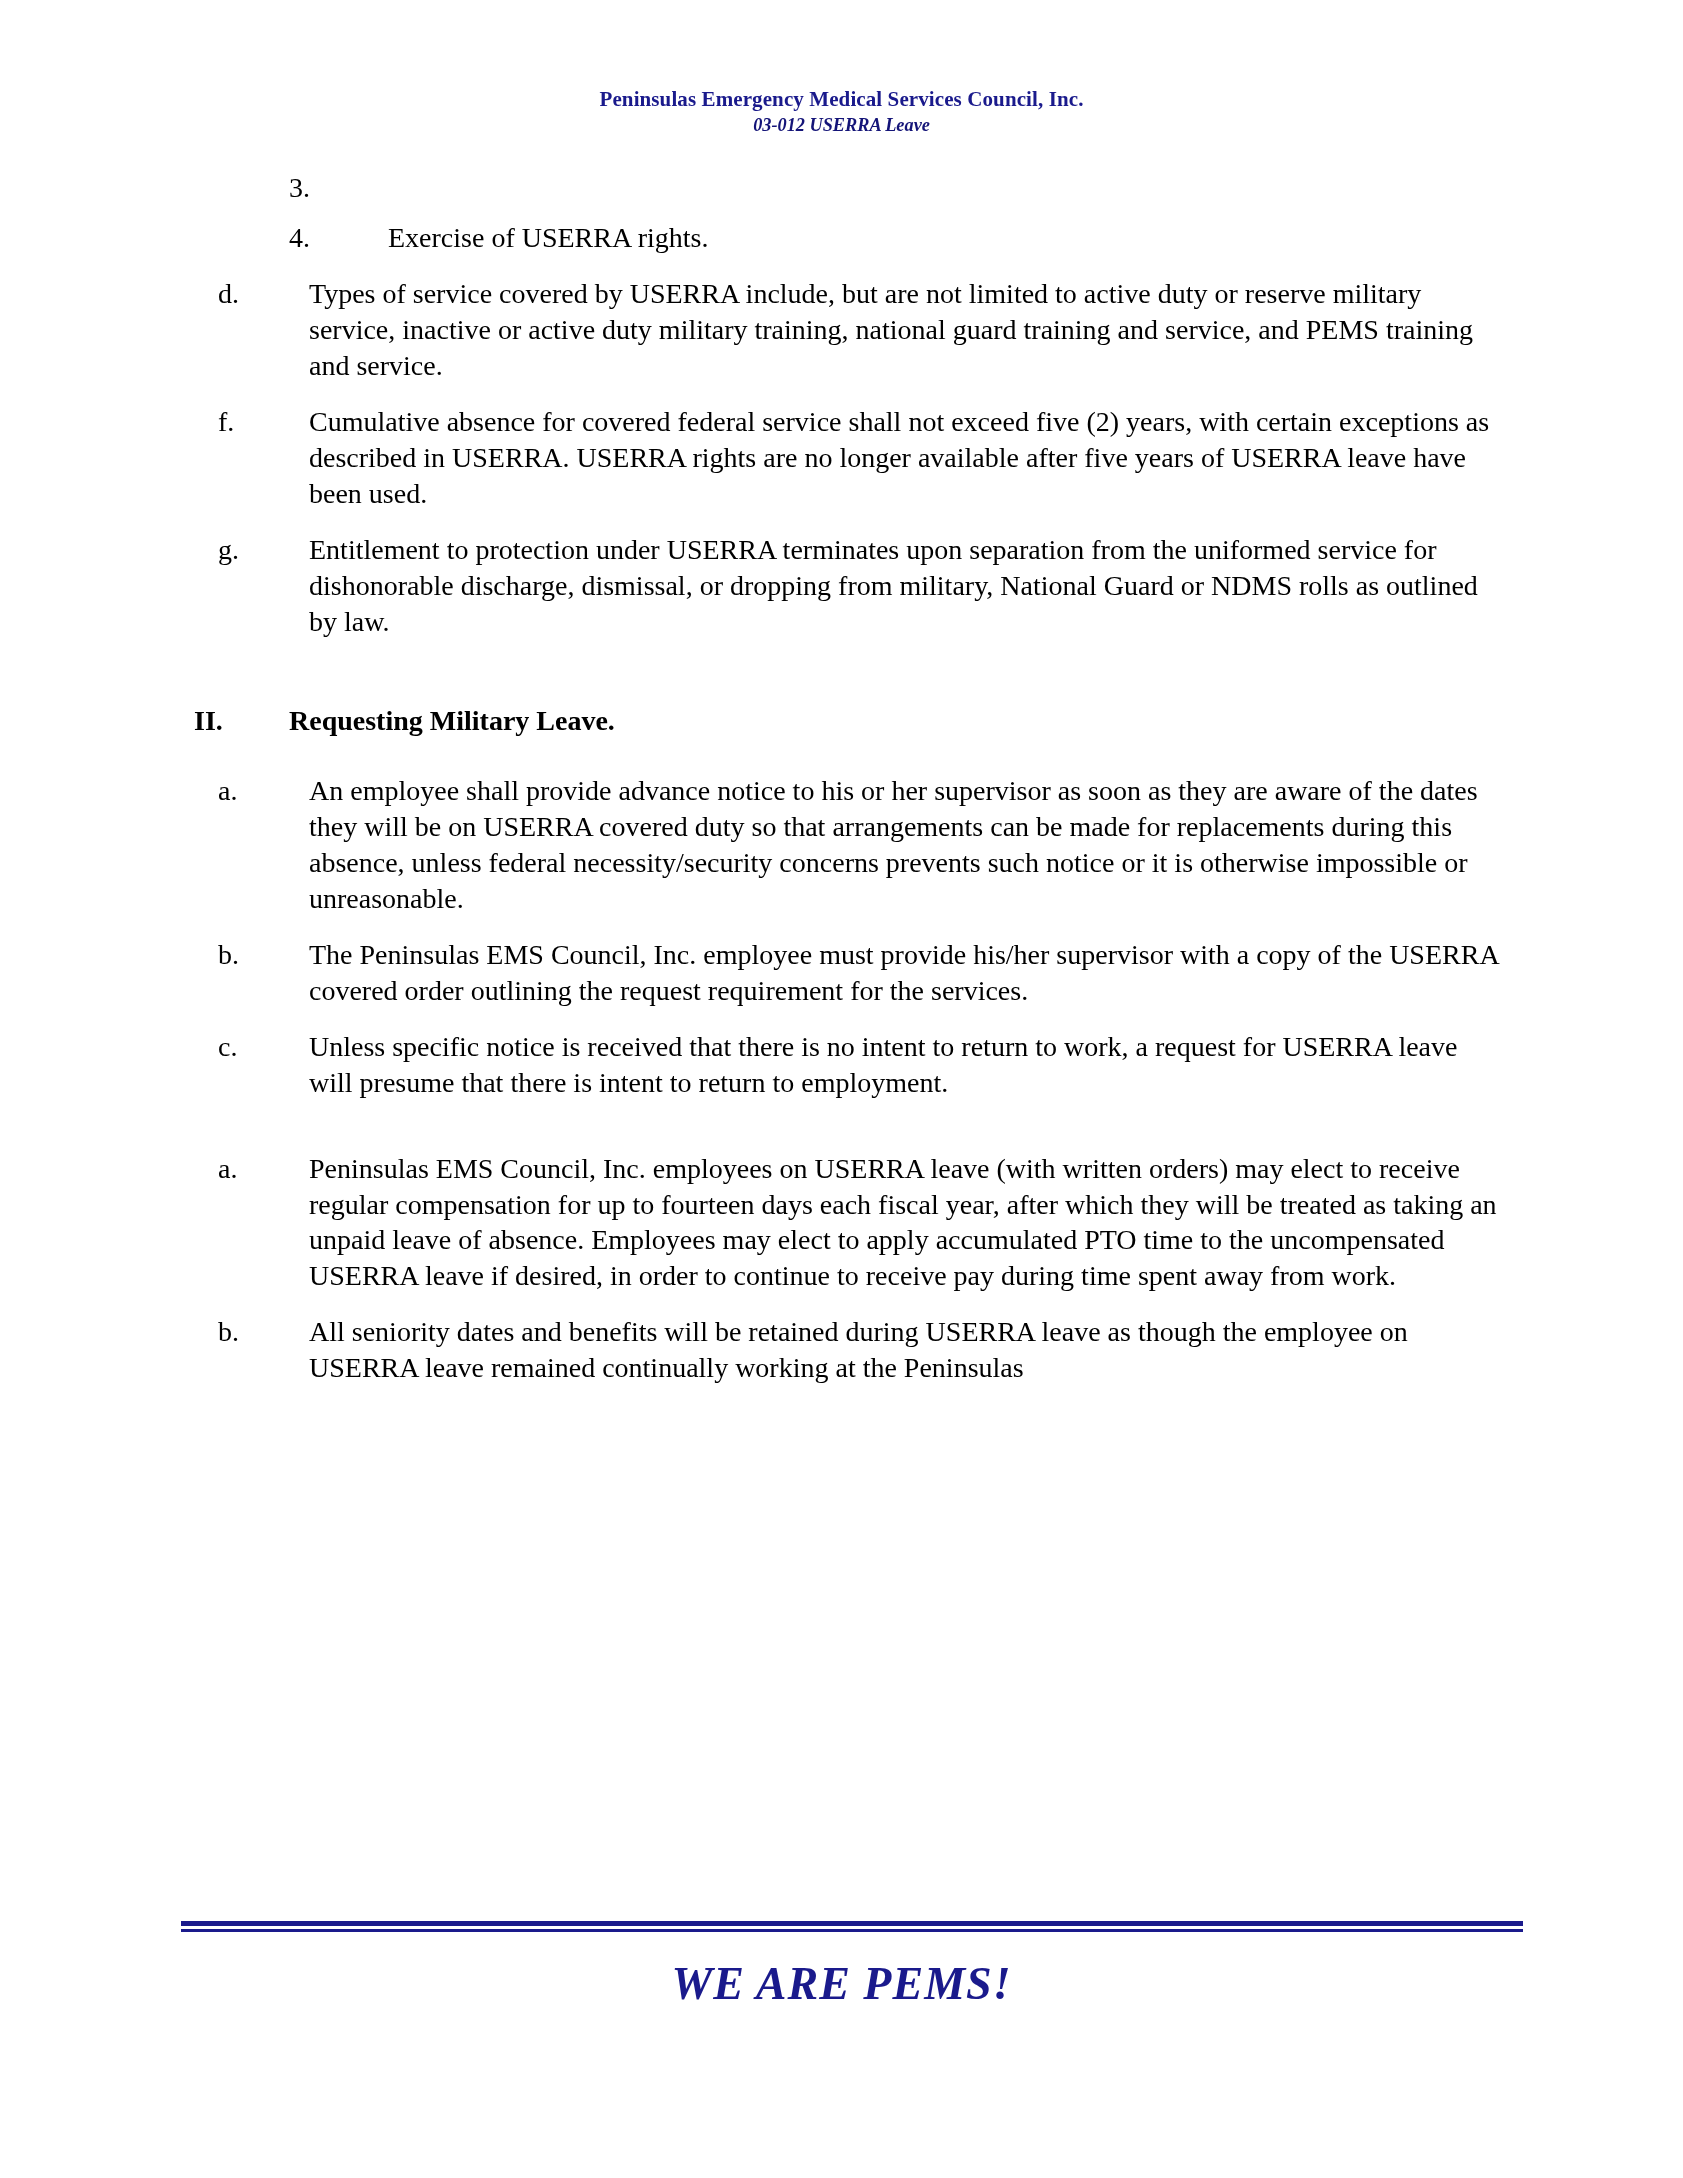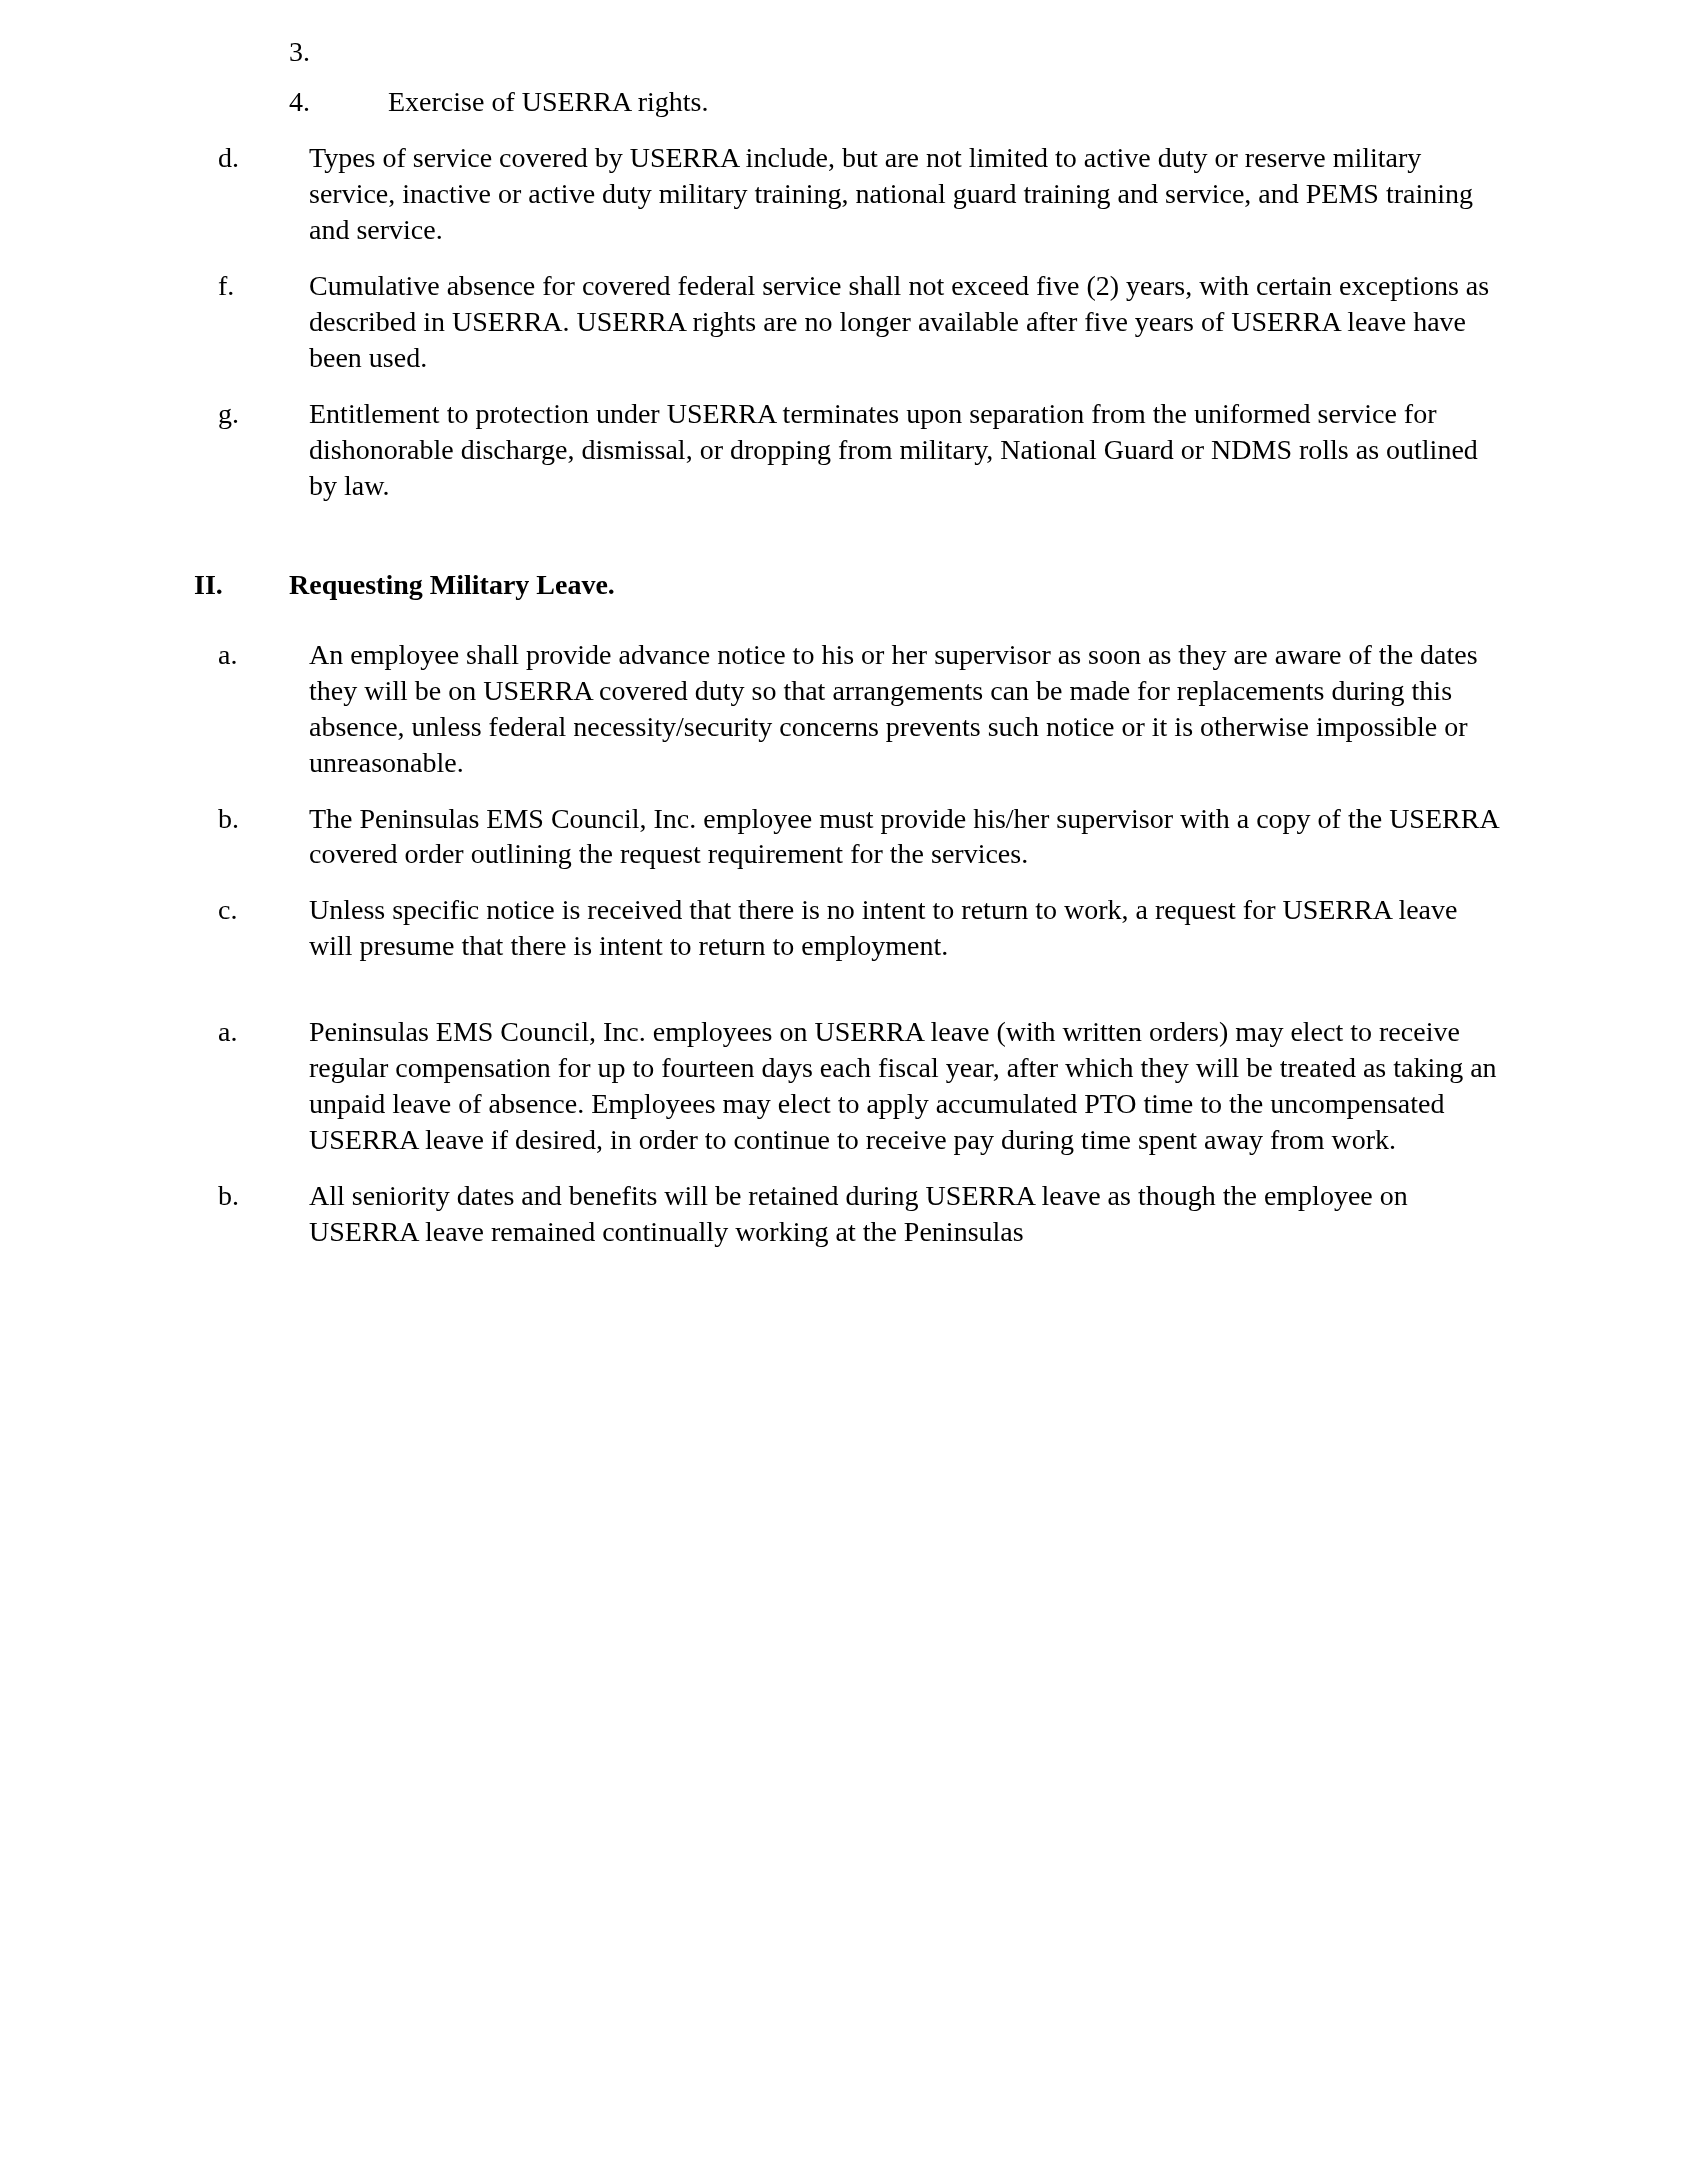--- a/index.html
+++ b/index.html
@@ -138,20 +138,24 @@
     font-size: 46px;
     letter-spacing: 1px;
     font-family: "Liberation Serif", "DejaVu Serif", serif;
   }
 </style>
 </head>
 <body>
 
 <div class="page">
 
+  <div class="doc-header">
+    <div class="org-title">Peninsulas Emergency Medical Services Council, Inc.</div>
+    <div class="doc-subtitle">03-012 USERRA Leave</div>
+  </div>
 
   <div class="doc-body">
 
     <div class="item lvl-num tight">
       <div class="marker marker-num">3.</div>
     </div>
 
     <div class="item lvl-num">
       <div class="marker marker-num">4.</div>
       <div class="text">Exercise of USERRA rights.</div>
@@ -200,15 +204,23 @@
       <div class="text">Peninsulas EMS Council, Inc. employees on USERRA leave (with written orders) may elect to receive regular compensation for up to fourteen days each fiscal year, after which they will be treated as taking an unpaid leave of absence. Employees may elect to apply accumulated PTO time to the uncompensated USERRA leave if desired, in order to continue to receive pay during time spent away from work.</div>
     </div>
 
     <div class="item lvl-let">
       <div class="marker marker-let">b.</div>
       <div class="text">All seniority dates and benefits will be retained during USERRA leave as though the employee on USERRA leave remained continually working at the Peninsulas</div>
     </div>
 
   </div>
 
+  <div class="doc-footer">
+    <div class="rule-wrap">
+      <div class="rule-thick"></div>
+      <div class="rule-gap"></div>
+      <div class="rule-thin"></div>
+    </div>
+    <div class="tagline">WE ARE PEMS!</div>
+  </div>
 
 </div>
 
 
 </body></html>

